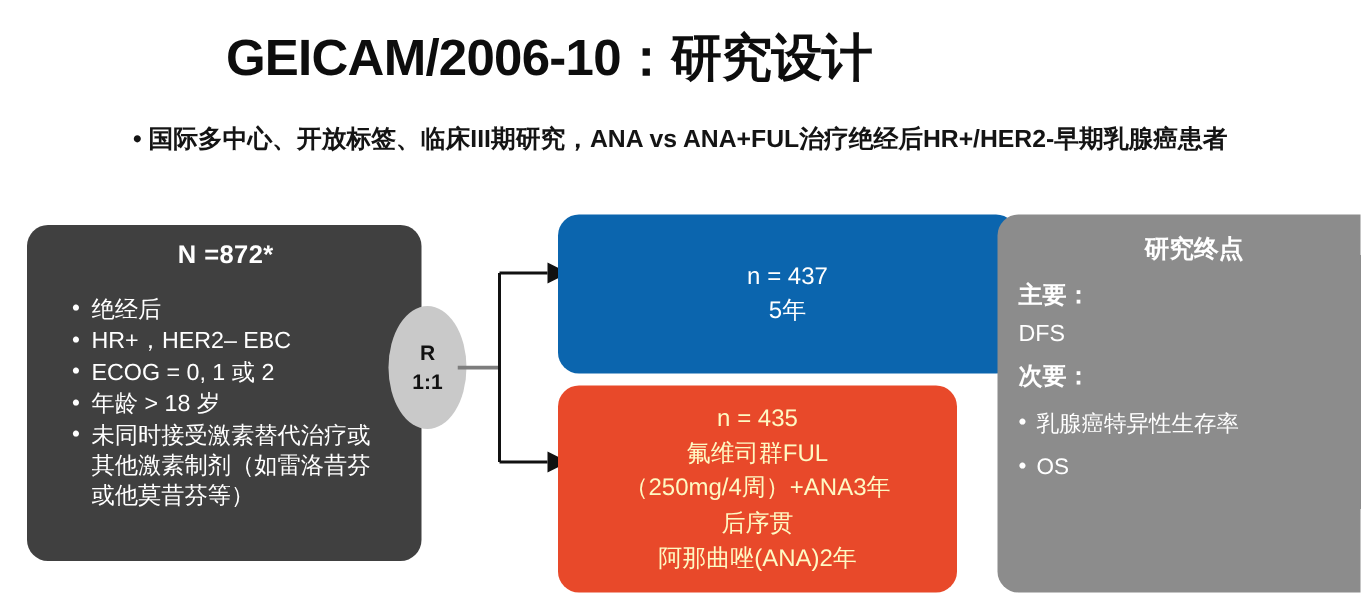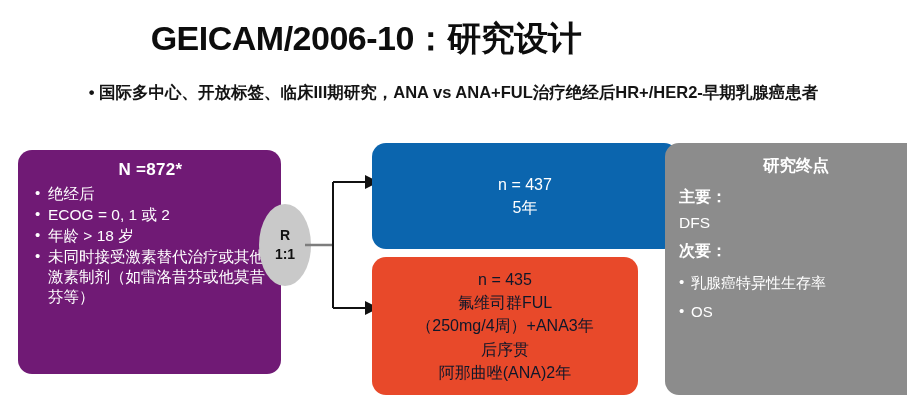--- a/index.html
+++ b/index.html
@@ -47,34 +47,34 @@
     border-radius: 14px;
     box-sizing: border-box;
   }
 
   
   #eligibility-box {
     left: 18px;
     top: 150px;
     width: 263px;
     height: 224px;
-    background: #701a75;
+    background: #404040;
     color: #ffffff;
     padding: 8px 10px 8px 12px;
   }
   #eligibility-n {
     text-align: center;
     font-size: 17px;
     font-weight: bold;
     margin: 2px 0 3px 0;
     letter-spacing: 0.3px;
   }
   .crit-list {
     list-style: none;
-    margin: 4px;
+    margin: 17px;
     padding: 0;
   }
   .crit-list li {
     position: relative;
     padding-left: 14px;
     font-size: 15.5px;
     line-height: 1.29;
     margin-bottom: 1px;
   }
   .crit-list li::before {
@@ -125,21 +125,21 @@
     flex-direction: column;
     align-items: center;
     justify-content: center;
   }
   #arm-ful-box {
     left: 372px;
     top: 257px;
     width: 266px;
     height: 138px;
     background: #e8492a;
-    color: #0f172a;
+    color: #fef9c3;
     display: flex;
     flex-direction: column;
     align-items: center;
     justify-content: center;
   }
   .arm-line {
     font-size: 16px;
     line-height: 1.46;
     text-align: center;
     white-space: nowrap;
@@ -194,20 +194,21 @@
 </head>
 <body>
 
 <div id="slide-title">GEICAM/2006-10：研究设计</div>
 <div id="slide-subtitle">• 国际多中心、开放标签、临床III期研究，ANA vs ANA+FUL治疗绝经后HR+/HER2-早期乳腺癌患者</div>
 
 <div class="card" id="eligibility-box">
   <div id="eligibility-n">N =872*</div>
   <ul class="crit-list">
     <li>绝经后</li>
+    <li>HR+，HER2– EBC</li>
     <li>ECOG = 0, 1 或 2</li>
     <li>年龄 &gt; 18 岁</li>
     <li>未同时接受激素替代治疗或其他激素制剂（如雷洛昔芬或他莫昔芬等）</li>
   </ul>
 </div>
 
 <div id="randomization-oval">
   <span>R</span>
   <span>1:1</span>
 </div>

